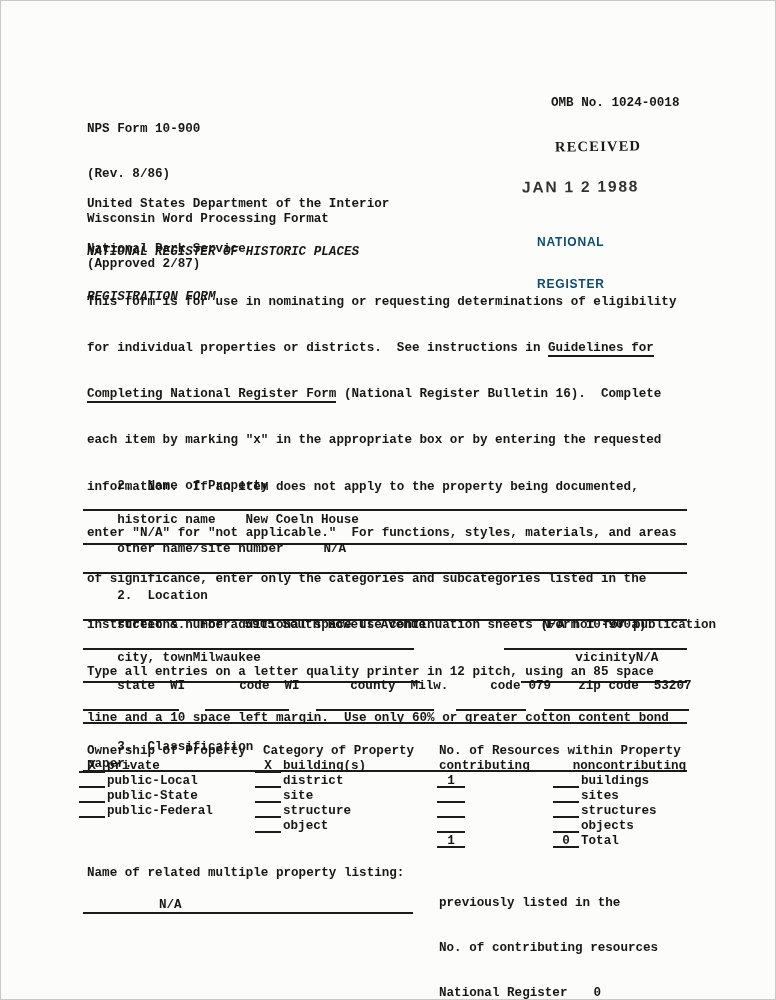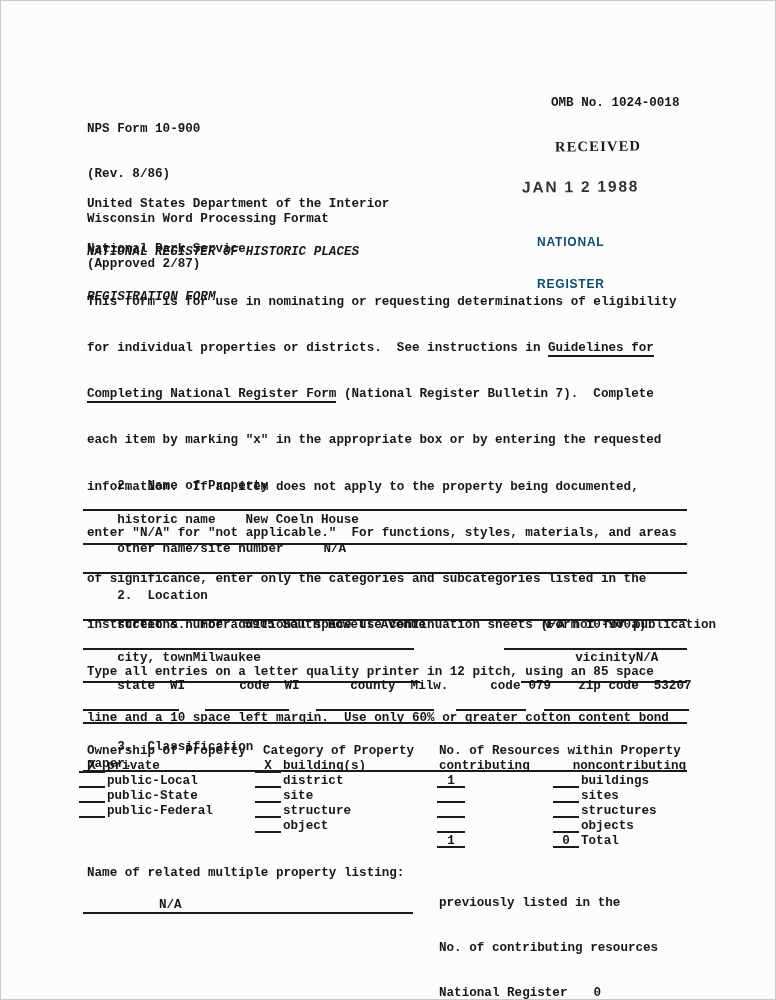--- a/index.html
+++ b/index.html
@@ -97,21 +97,21 @@
   <div class="abs stamp-received" style="left:554px;top:137px;">RECEIVED</div>
   <div class="abs stamp-date" style="left:521px;top:177px;">JAN 1 2 1988</div>
   <div class="abs stamp-nr" style="left:536px;top:206px;">
     <div>NATIONAL</div>
     <div>REGISTER</div>
   </div>
 
   <div class="abs para" style="left:86px;top:263px;">
     <div>This form is for use in nominating or requesting determinations of eligibility</div>
     <div><span>for individual properties or districts.  See instructions in </span><span class="u">Guidelines for</span></div>
-    <div><span class="u">Completing National Register Form</span><span> (National Register Bulletin 7).  Complete</span></div>
+    <div><span class="u">Completing National Register Form</span><span> (National Register Bulletin 16).  Complete</span></div>
     <div>each item by marking "x" in the appropriate box or by entering the requested</div>
     <div>information.  If an item does not apply to the property being documented,</div>
     <div>enter "N/A" for "not applicable."  For functions, styles, materials, and areas</div>
     <div>of significance, enter only the categories and subcategories listed in the</div>
     <div>instructions.  For additional space use continuation sheets (Form 10-900a).</div>
     <div>Type all entries on a letter quality printer in 12 pitch, using an 85 space</div>
     <div>line and a 10 space left margin.  Use only 60% or greater cotton content bond</div>
     <div>paper.</div>
   </div>
 

